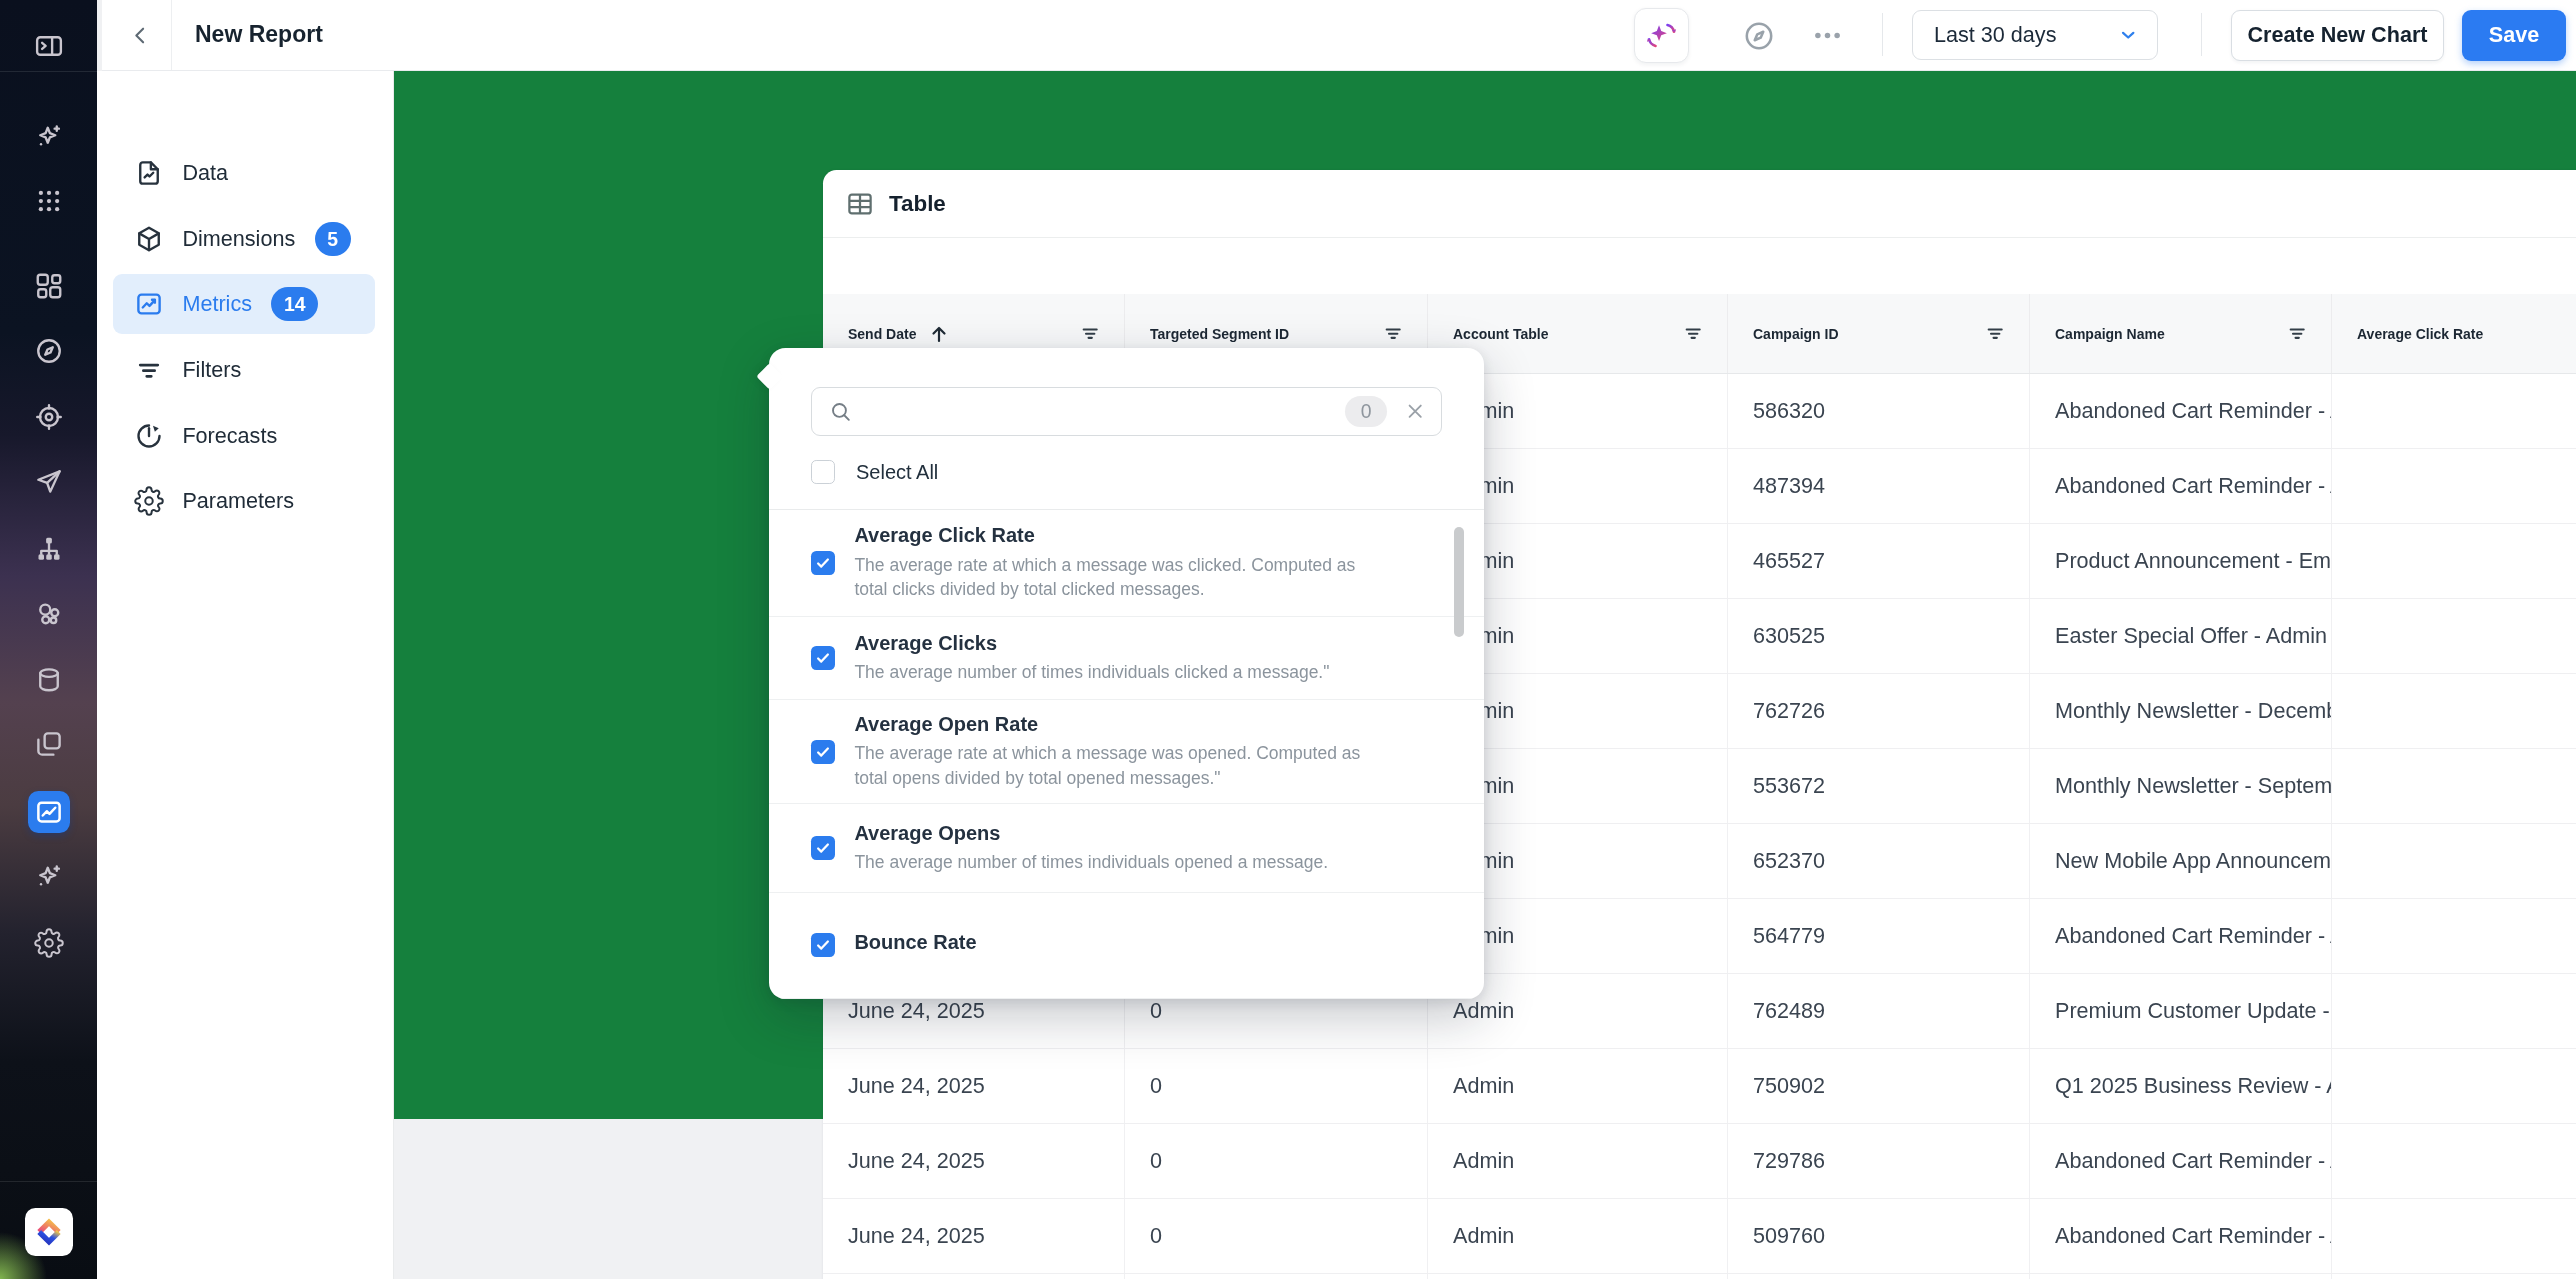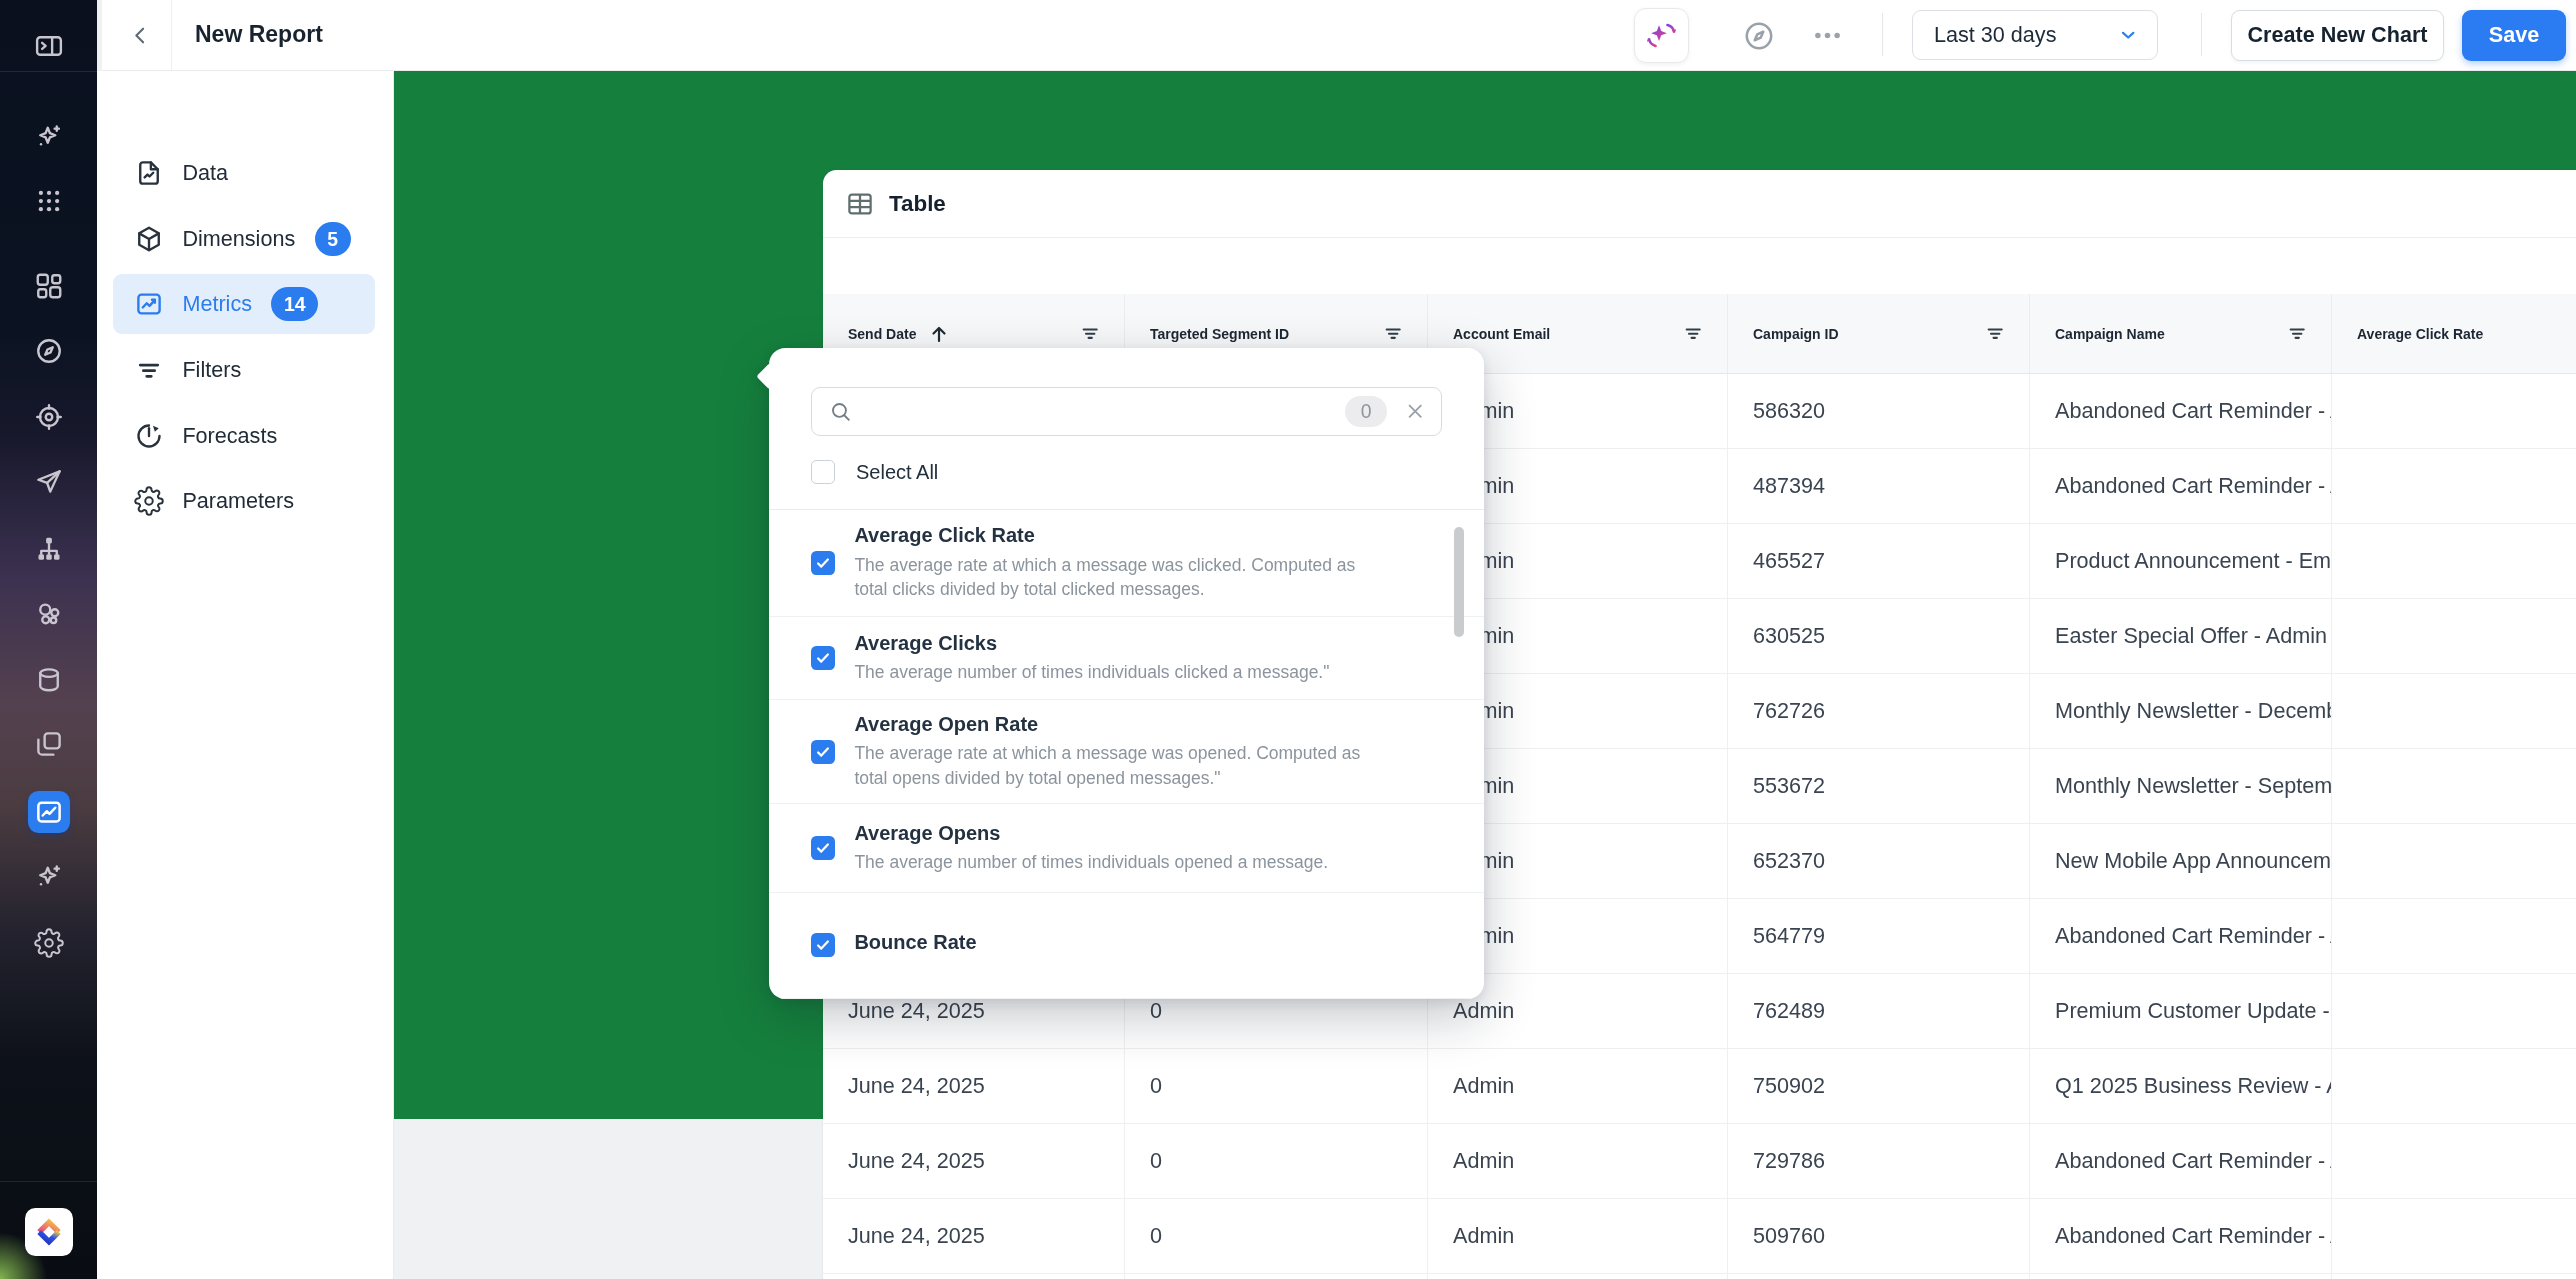--- a/index.html
+++ b/index.html
@@ -421,21 +421,21 @@
                 <span class="th-label">Targeted Segment ID</span>
               </span>
               <span class="ic filter-ic" style="width: 22.4px; height: 22.4px;">
                 <svg viewBox="0 0 24 24" fill="none" stroke="currentColor" stroke-width="2.2" stroke-linecap="round" stroke-linejoin="round" width="100%" height="100%">
                   <path d="M5 8h14M7.5 12.5h9M10.2 17h3.6"></path>
                 </svg>
               </span>
             </div>
             <div class="th" style="width: 300px;">
               <span class="th-l">
-                <span class="th-label">Account Email</span>
+                <span class="th-label">Account Table</span>
               </span>
               <span class="ic filter-ic" style="width: 22.4px; height: 22.4px;">
                 <svg viewBox="0 0 24 24" fill="none" stroke="currentColor" stroke-width="2.2" stroke-linecap="round" stroke-linejoin="round" width="100%" height="100%">
                   <path d="M5 8h14M7.5 12.5h9M10.2 17h3.6"></path>
                 </svg>
               </span>
             </div>
             <div class="th" style="width: 302px;">
               <span class="th-l">
                 <span class="th-label">Campaign ID</span>

